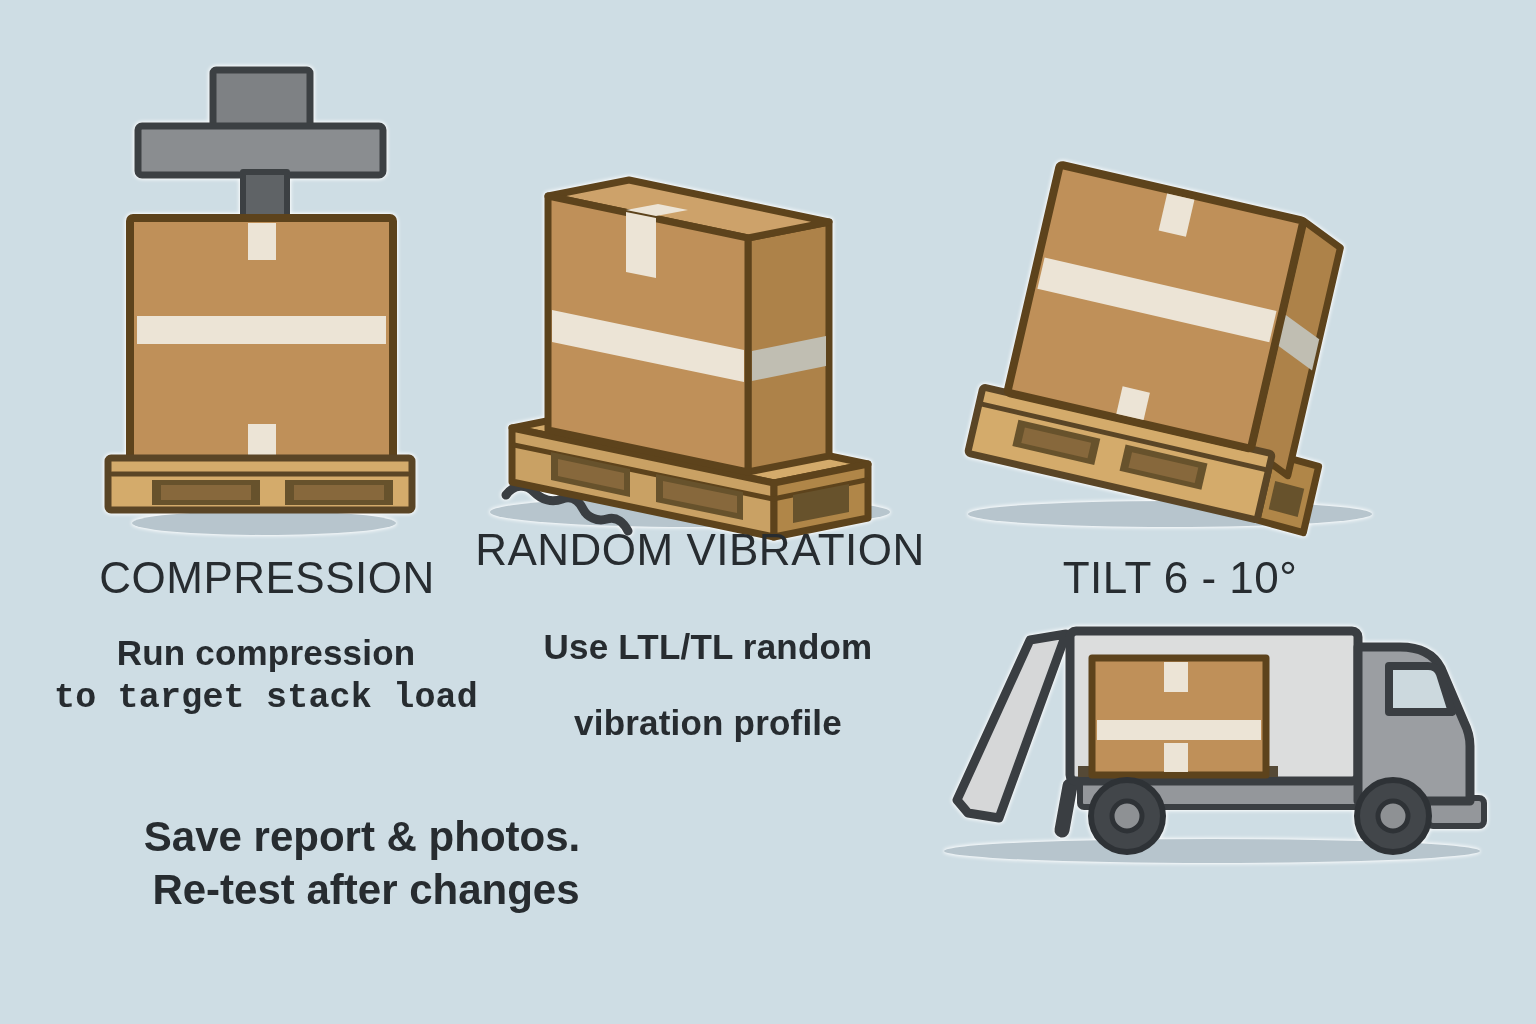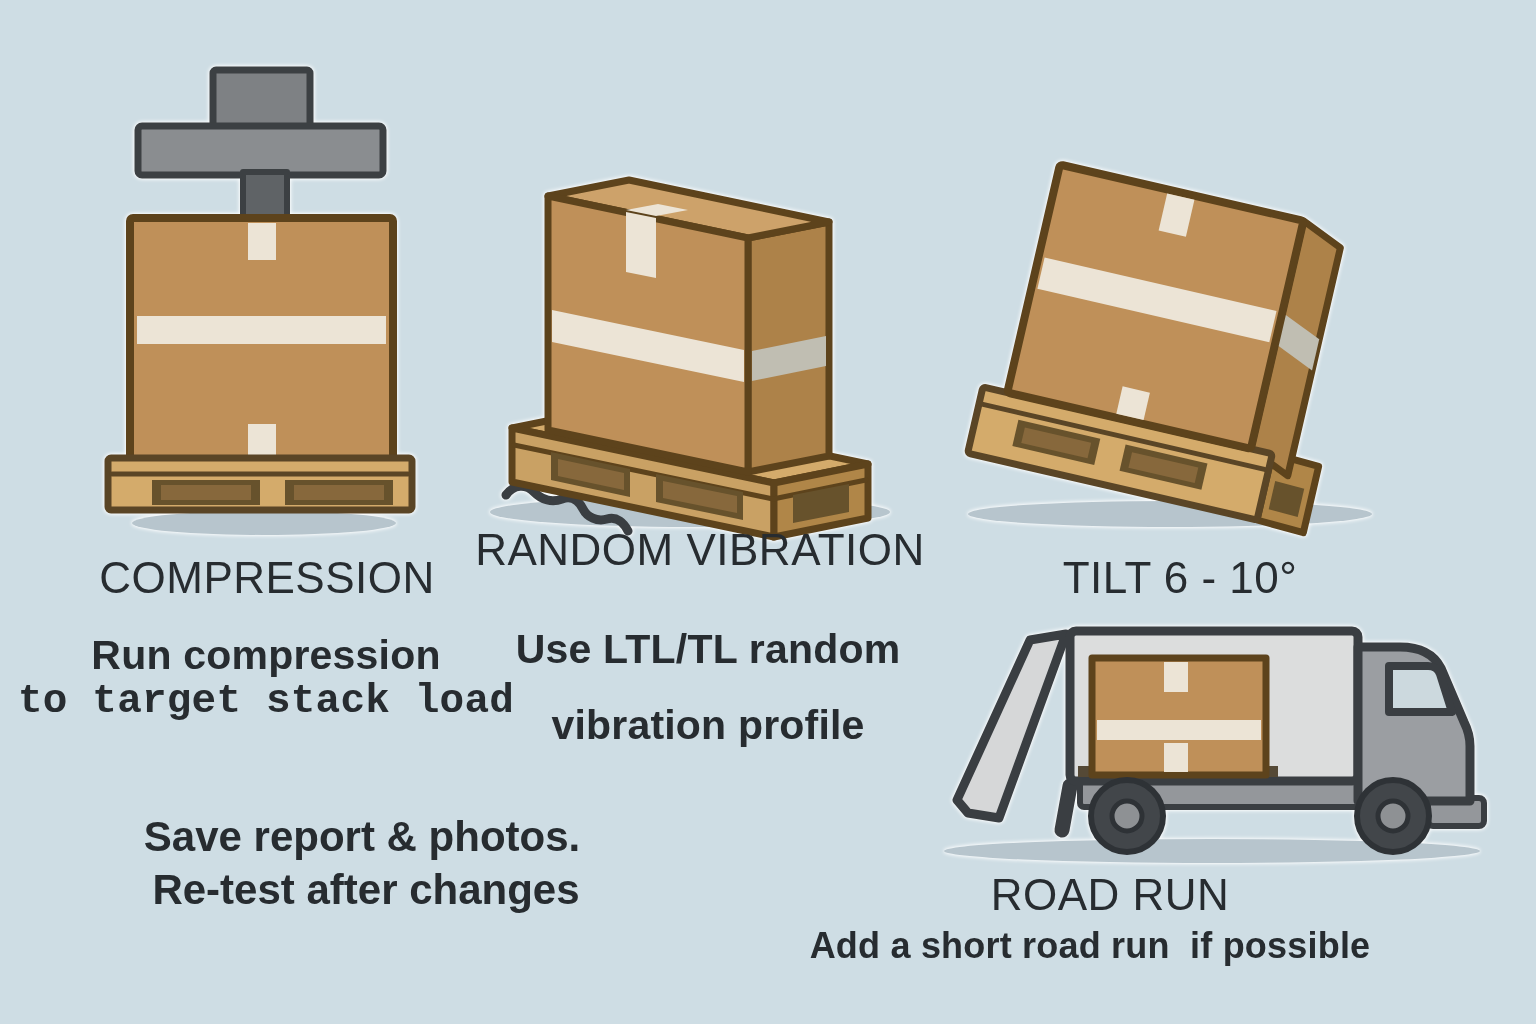--- a/index.html
+++ b/index.html
@@ -15,21 +15,21 @@
   }
   .t{
     position:absolute;
     transform:translateX(-50%);
     white-space:nowrap;
     line-height:1;
     color:var(--ink-color,#272c30);
     text-align:center;
   }
   .h{font-size:44px;font-weight:400;letter-spacing:.5px;}
-  .b{font-size:41px;font-weight:600;letter-spacing:.2px;}
+  .b{font-size:35px;font-weight:600;letter-spacing:.2px;}
   .n{font-size:42px;font-weight:700;}
   .pre{white-space:pre;}
   
   .f-carton{fill:var(--carton);} .f-carton-top{fill:var(--carton-top);} .f-carton-side{fill:var(--carton-side);}
   .f-tape{fill:var(--tape);} .f-tape2{fill:var(--tape-shaded);}
   .f-pallet{fill:var(--pallet);} .f-pallet-front{fill:var(--pallet-front);} .f-pallet-side{fill:var(--pallet-side);}
   .f-slot{fill:var(--pallet-slot);} .f-slot-in{fill:var(--pallet-slot-inner);}
   .s-wood{stroke:var(--carton-outline);fill-rule:evenodd;} .s-wood2{stroke:var(--pallet-outline);}
   .f-press-top{fill:var(--press-mid);} .f-press-bar{fill:var(--press-gray);} .f-press-stem{fill:var(--press-dark);}
   .s-press{stroke:var(--press-outline);}
@@ -147,16 +147,14 @@
 
   <div class="t h" style="left:700px;top:528px;">RANDOM VIBRATION</div>
   <div class="t b" style="left:708px;top:629px;">Use LTL/TL random</div>
   <div class="t b" style="left:708px;top:677px;margin-top:28px;">vibration profile</div>
 
   <div class="t h" style="left:1168px;top:556px;margin-left:12px;">TILT 6 - 10°</div>
 
   <div class="t n" style="left:362px;top:816px;">Save report &amp; photos.</div>
   <div class="t n" style="left:366px;top:869px;">Re-test after changes</div>
 
-  <div class="t h" style="left:1110px;top:873px;">ROAD RUN</div>
-  <div class="t b pre" style="left:1090px;top:928px;font-size:36px;">Add a short road run  if possible</div>
 
 </div>
 
 </body></html>

